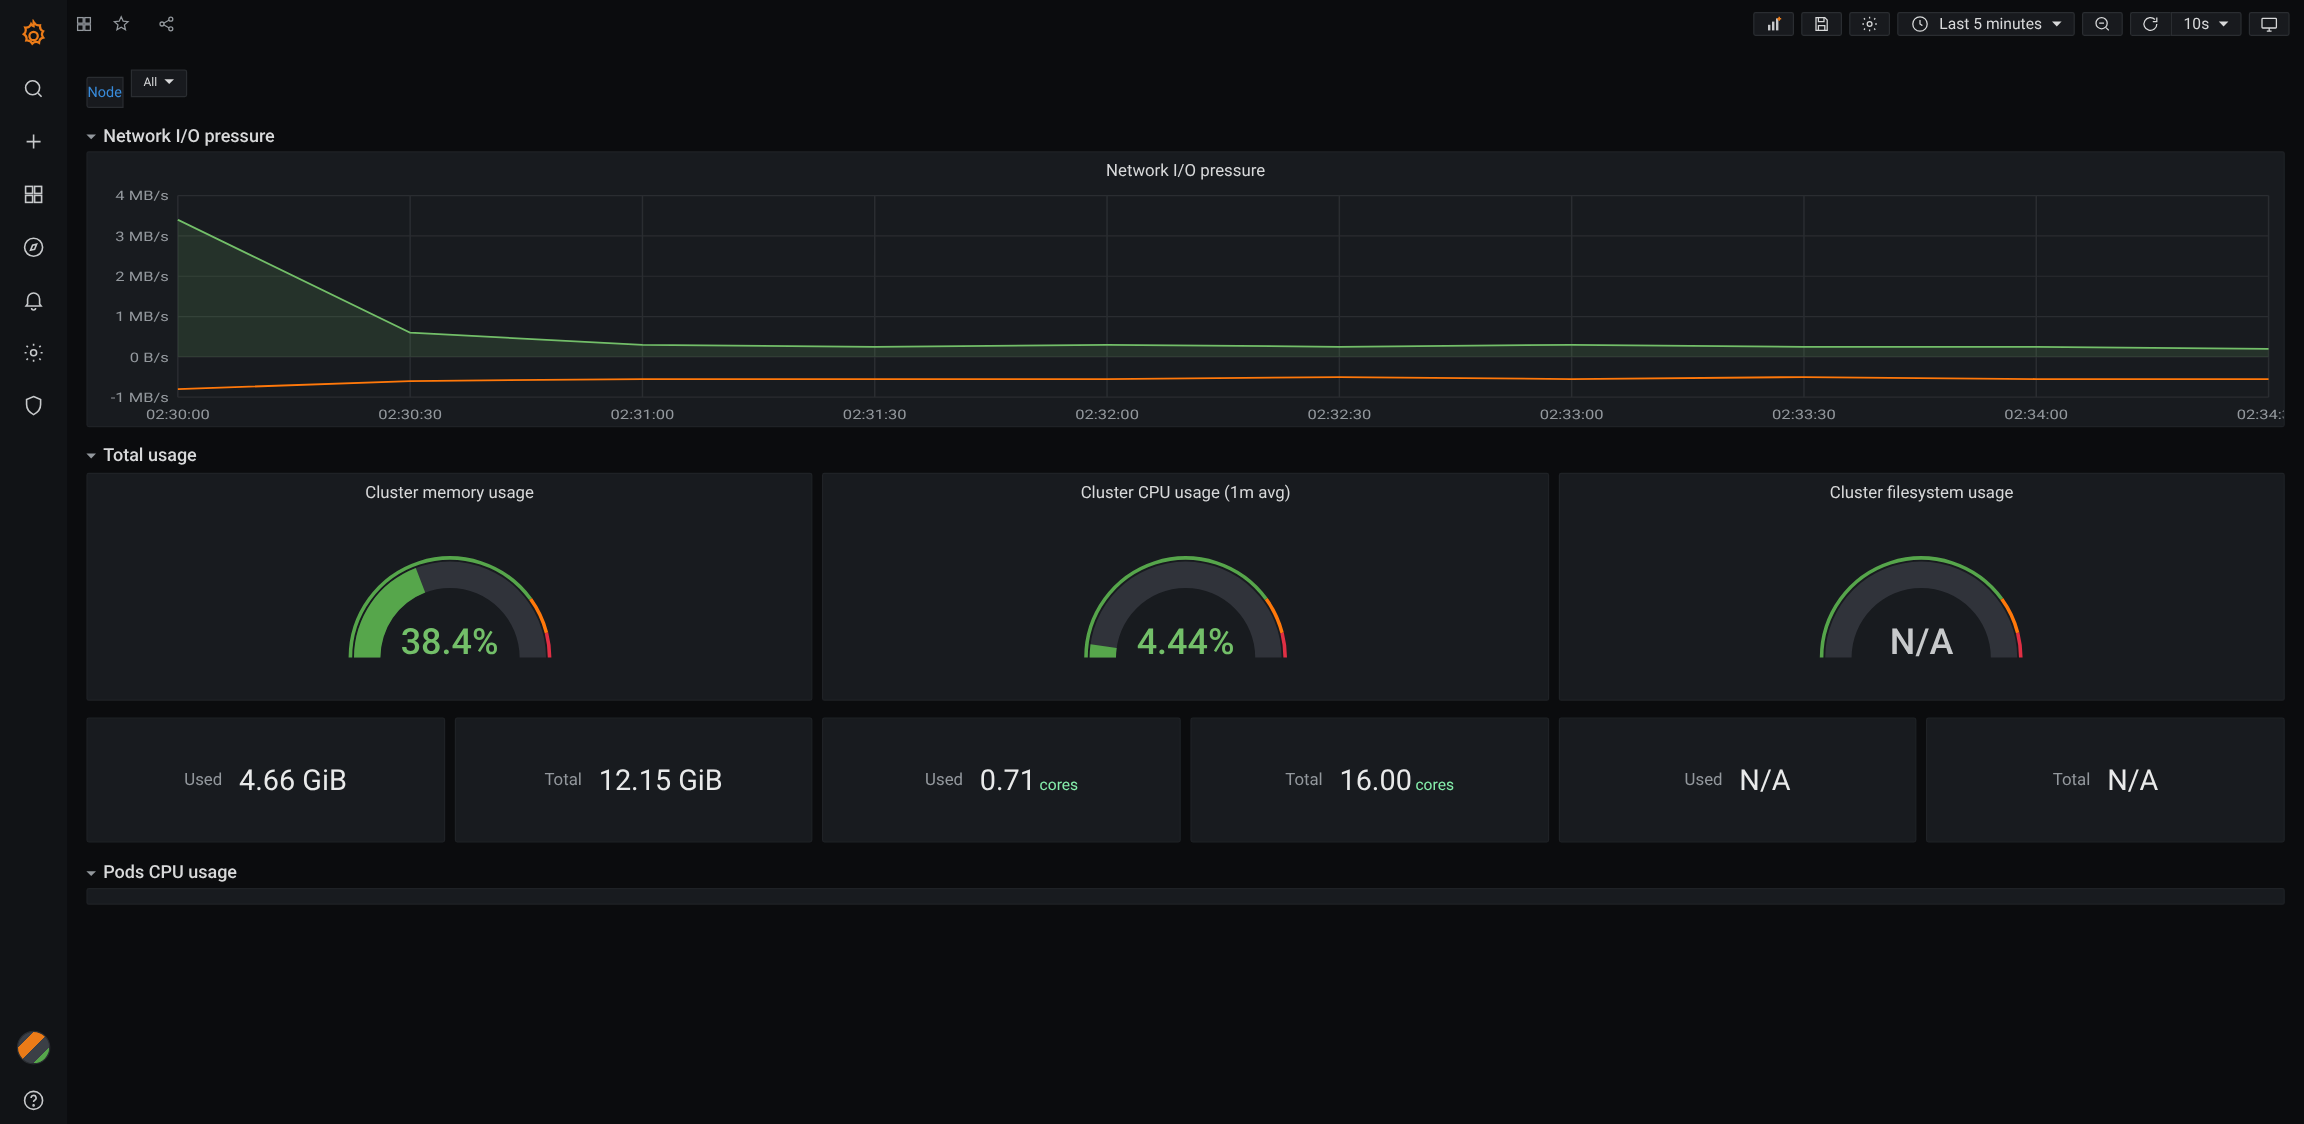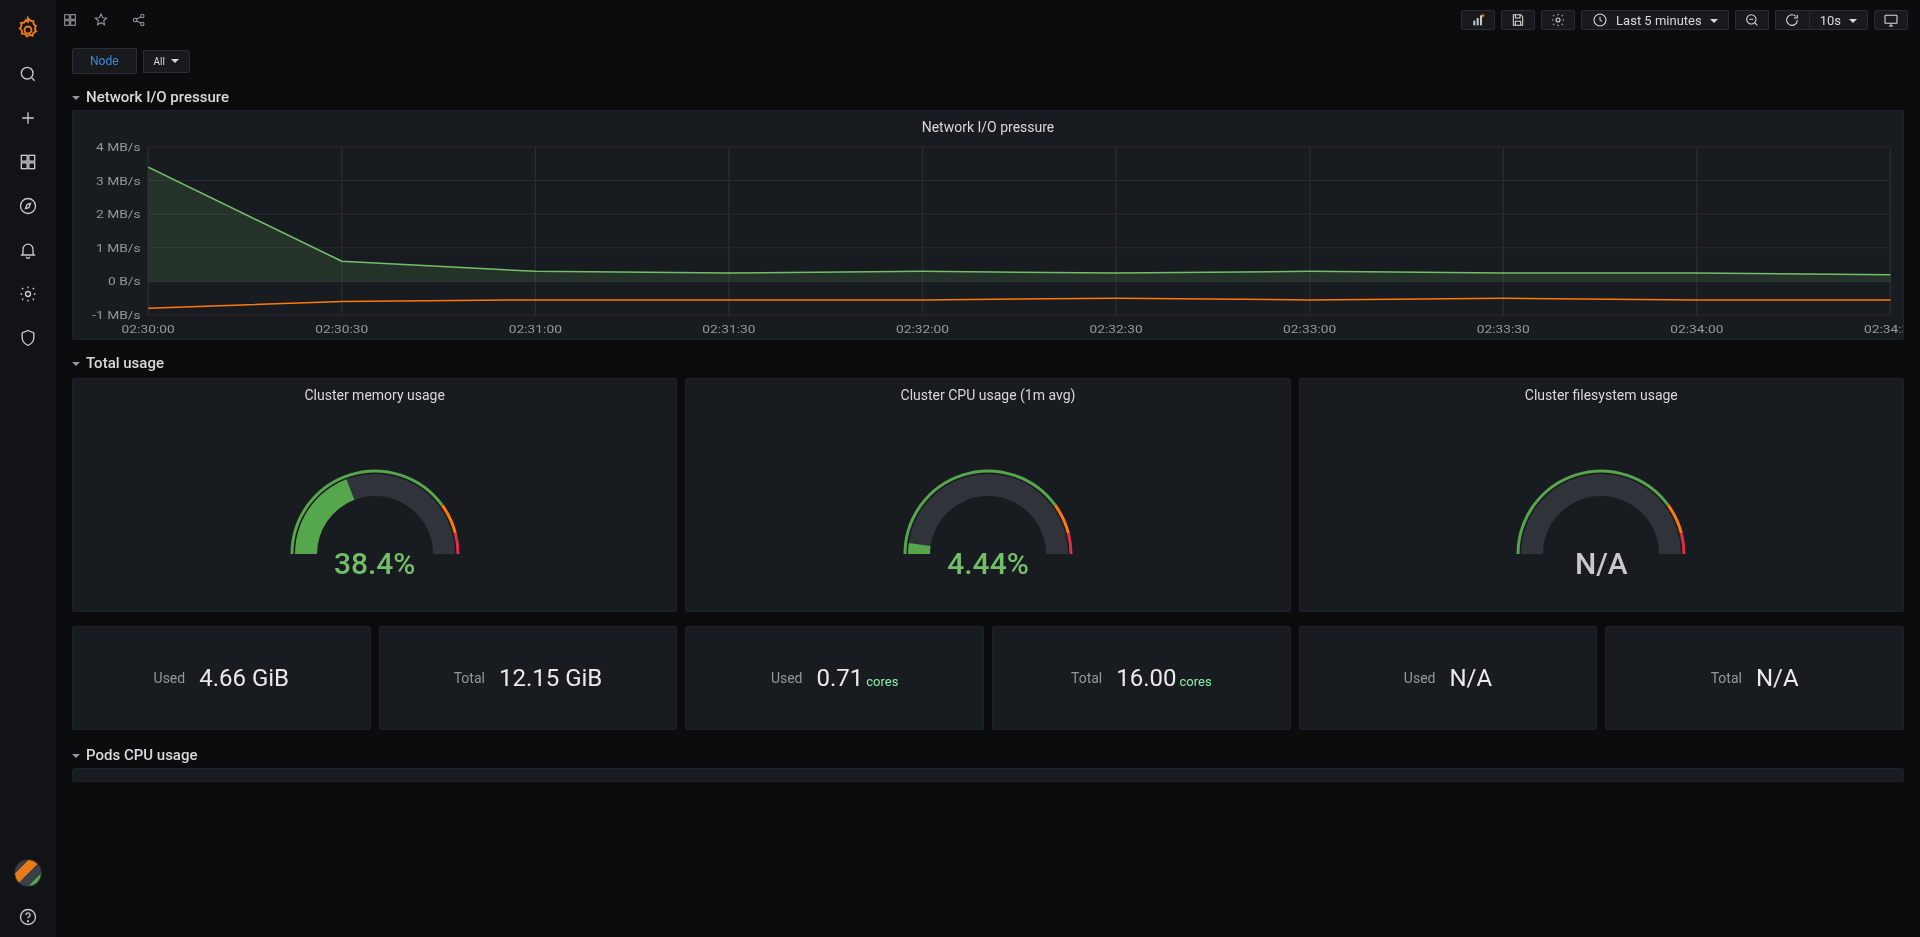--- a/index.html
+++ b/index.html
@@ -79,21 +79,21 @@
 
   
   .main{
     position:fixed;left:56px;right:0;top:40px;bottom:0;
     overflow:auto;padding:8px 16px 24px 16px;
   }
 
   .varbar{display:flex;align-items:center;gap:6px;margin-bottom:14px;}
   .var-label{
     border:1px solid var(--border);background:var(--bg2);
-    color:var(--accent-blue);padding:5px 17px;border-radius:2px 0 0 2px;font-size:12px;
+    color:var(--accent-blue);padding:5px 0;border-radius:2px 0 0 2px;font-size:12px;margin-top:16px;
   }
   .var-select{
     border:1px solid var(--border);background:var(--bg2);
     color:var(--text);padding:5px 10px;border-radius:0 2px 2px 0;font-size:10px;
     display:flex;align-items:center;gap:6px;cursor:pointer;
   }
 
   .row-header{
     display:flex;align-items:center;gap:6px;color:var(--text);
     font-size:15px;font-weight:500;margin:8px 0 4px 0;cursor:pointer;
@@ -107,21 +107,21 @@
   .panel-title{
     text-align:center;color:var(--text);font-size:14px;padding:8px 0 4px;
   }
 
   
   .net-panel{height:230px;position:relative;}
   .net-svg{width:100%;height:calc(100% - 24px);}
 
   
   .grid3{display:grid;grid-template-columns:repeat(3,1fr);gap:8px;margin-top:6px;}
-  .gauge-panel{height:234px;}
+  .gauge-panel{height:190px;}
   .gauge-wrap{flex:1;display:flex;align-items:center;justify-content:center;position:relative;}
   .gauge-val{
     position:absolute;left:0;right:0;bottom:30px;text-align:center;
     font-size:30px;font-weight:500;
   }
   .gauge-val.na{color:#c7c9cb;}
   .gauge-val.green{color:var(--green-bright);}
 
   .stat-pair{display:grid;grid-template-columns:1fr 1fr;gap:8px;margin-top:6px;}
   .stat{

